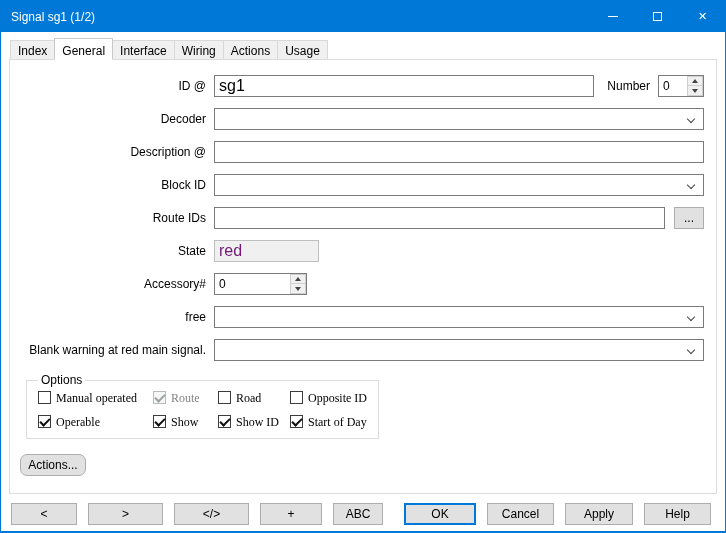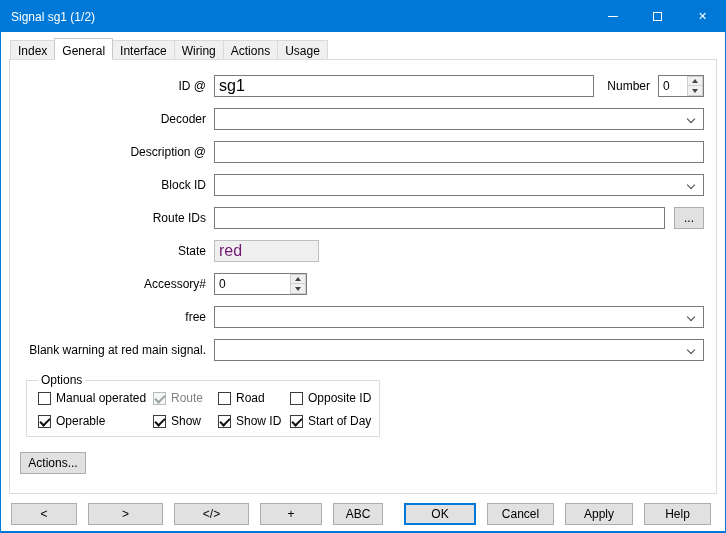--- a/index.html
+++ b/index.html
@@ -103,37 +103,37 @@
   
   fieldset.options {
     margin:12px 0 0 6px; width:353px;
     border:1px solid #dcdcdc; padding:2px 8px 8px 11px;
   }
   fieldset.options legend { font-size:12px; padding:0 3px; }
   .opt-grid {
     display:grid; grid-template-columns:115px 65px 72px auto;
     row-gap:9px; margin-top:2px;
   }
-  .opt { display:flex; align-items:flex-end; gap:5px; white-space:nowrap; cursor:default; }
+  .opt { display:flex; align-items:flex-start; gap:5px; white-space:nowrap; cursor:default;font-family:Liberation Serif, serif; }
   .cb {
     position:relative; width:13px; height:13px; flex:0 0 13px;
     border:1px solid #3b3b3b; background:#fff;
   }
   .opt.checked .cb::after {
     content:""; position:absolute; left:3px; top:0px;
     width:4px; height:8px;
     border:solid #111; border-width:0 2px 2px 0;
     transform:rotate(45deg);
   }
   .opt.disabled .cb { border-color:#b5bcbc; background:#f6f6f6; }
   .opt.disabled.checked .cb::after { border-color:#9aa3a3; }
   .opt.disabled .olabel { color:#838383; }
 
   .actions-row { margin-top:15px; }
-  .actions-row .btn { width:66px; }
+  .actions-row .btn { width:66px;border-radius:7px; }
 
   
   .footer {
     flex:1 1 auto; display:flex; align-items:flex-start;
     padding:9px 14px 0 10px;
   }
   .footer .btn { margin-right:11px; }
   .footer .btn:last-child { margin-right:0; }
   .b-prev { width:66px; } .b-next { width:75px; } .b-xml { width:75px; }
   .b-plus { width:62px; } .b-abc { width:50px; }

